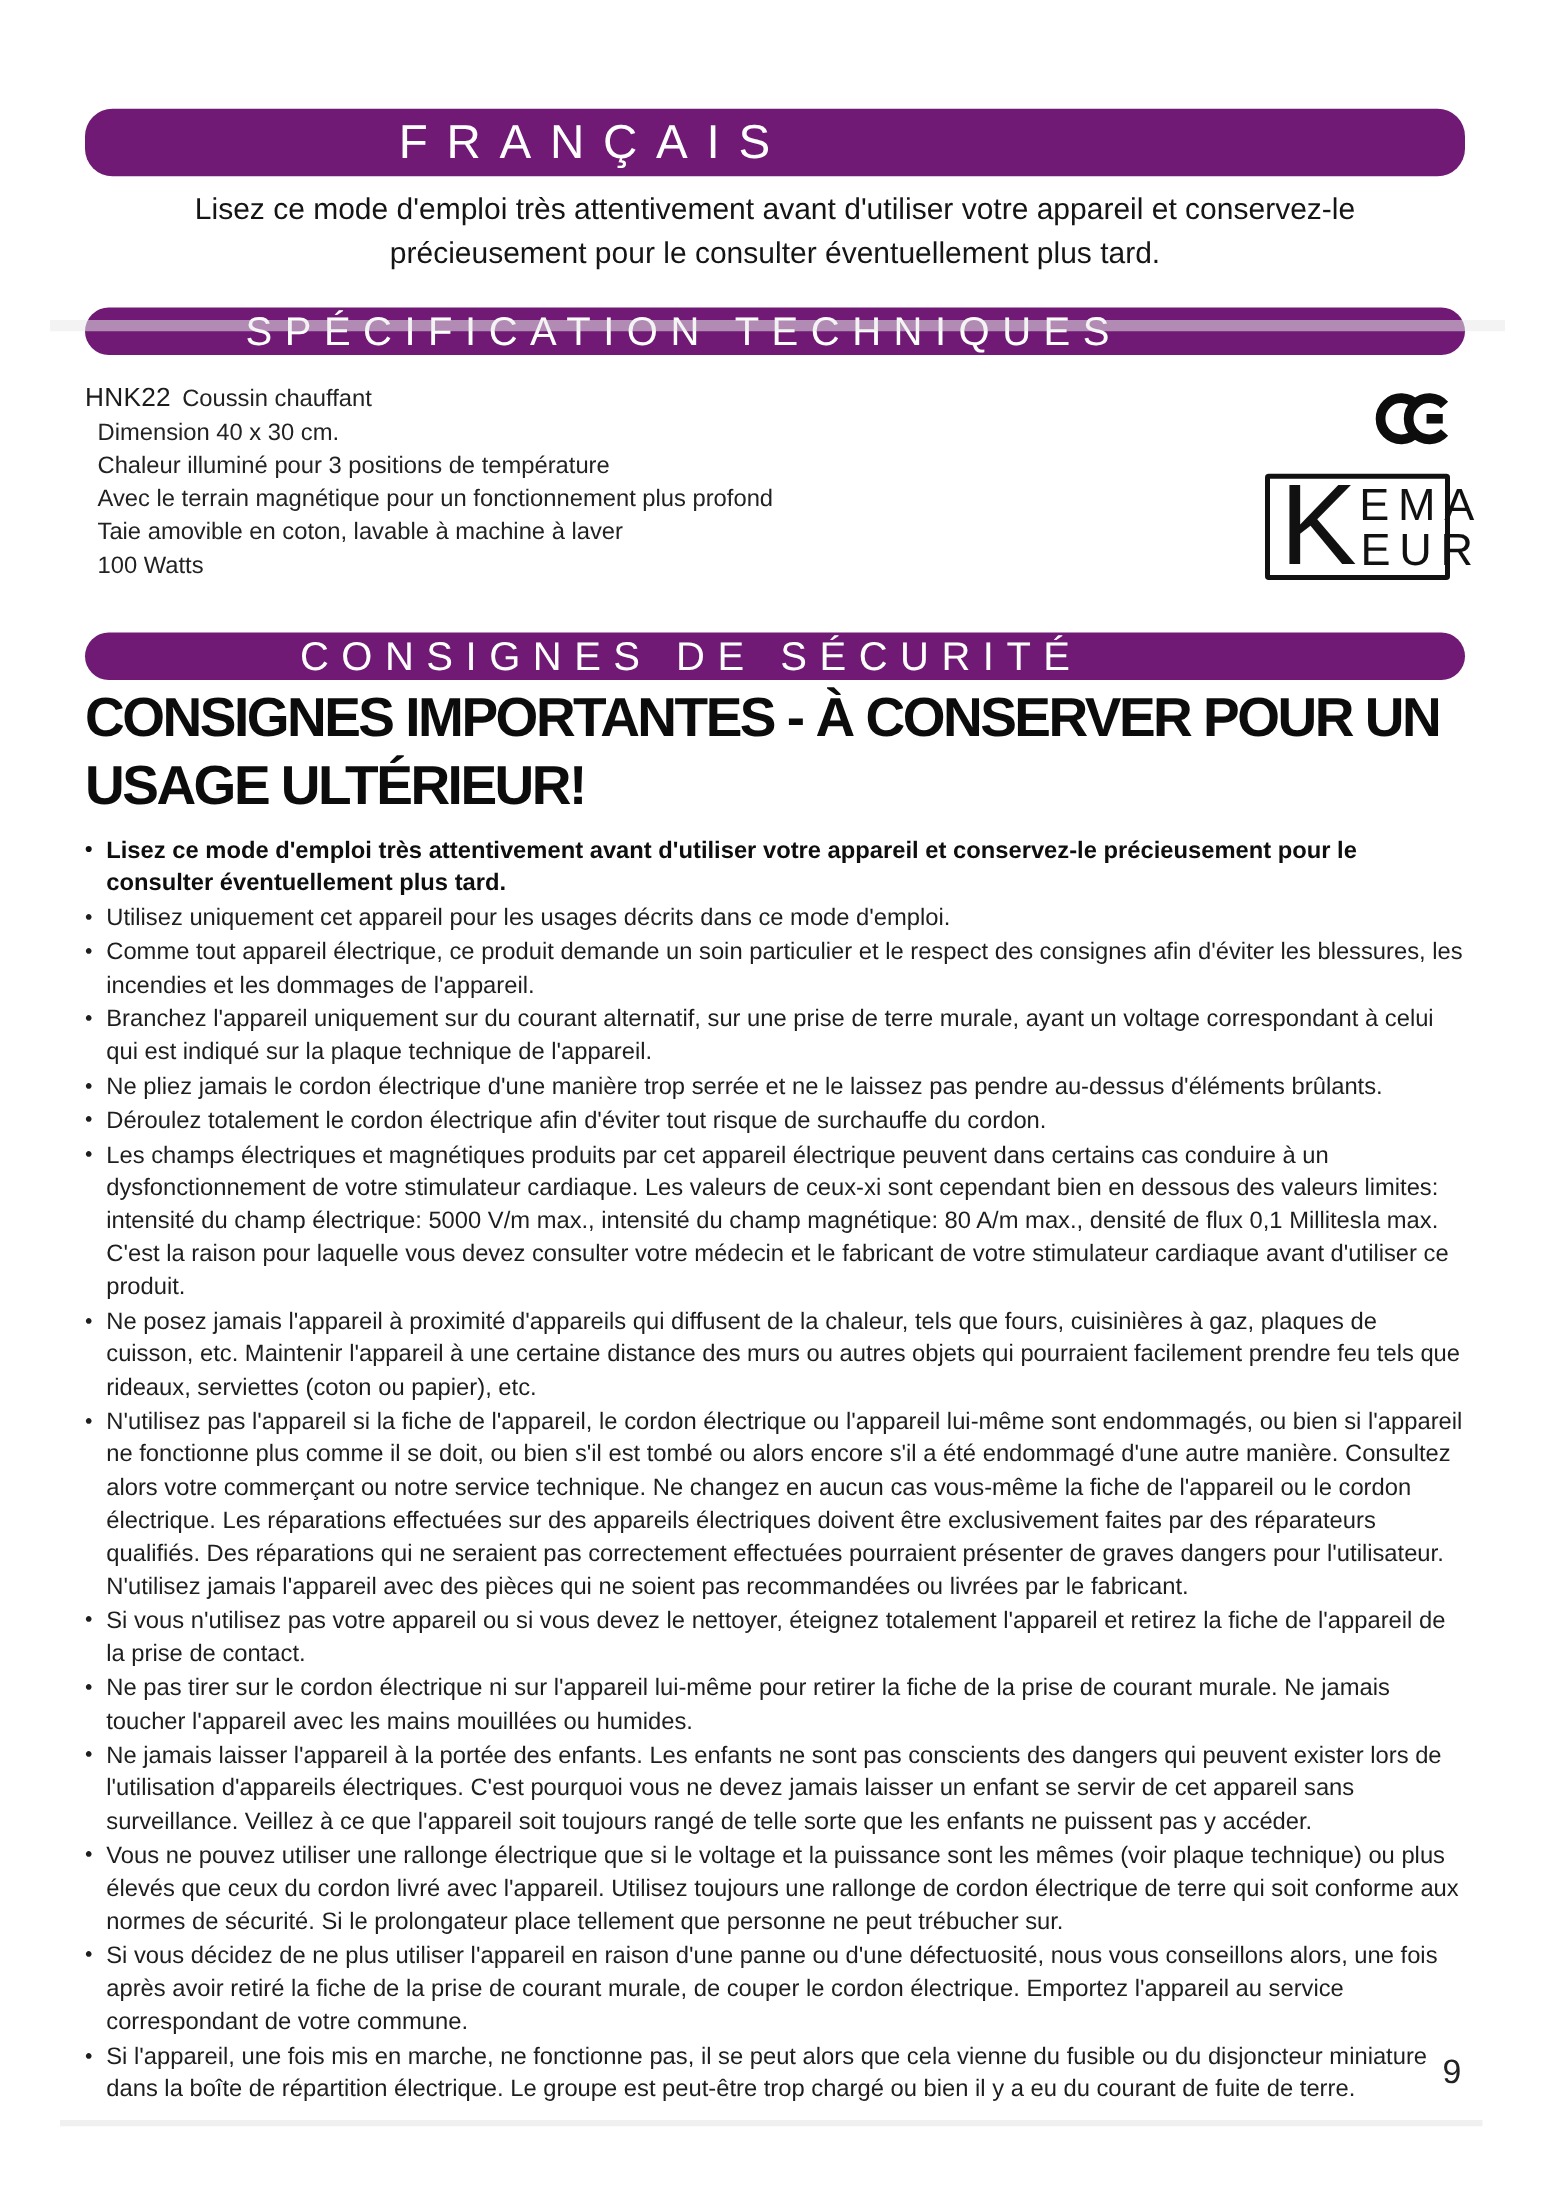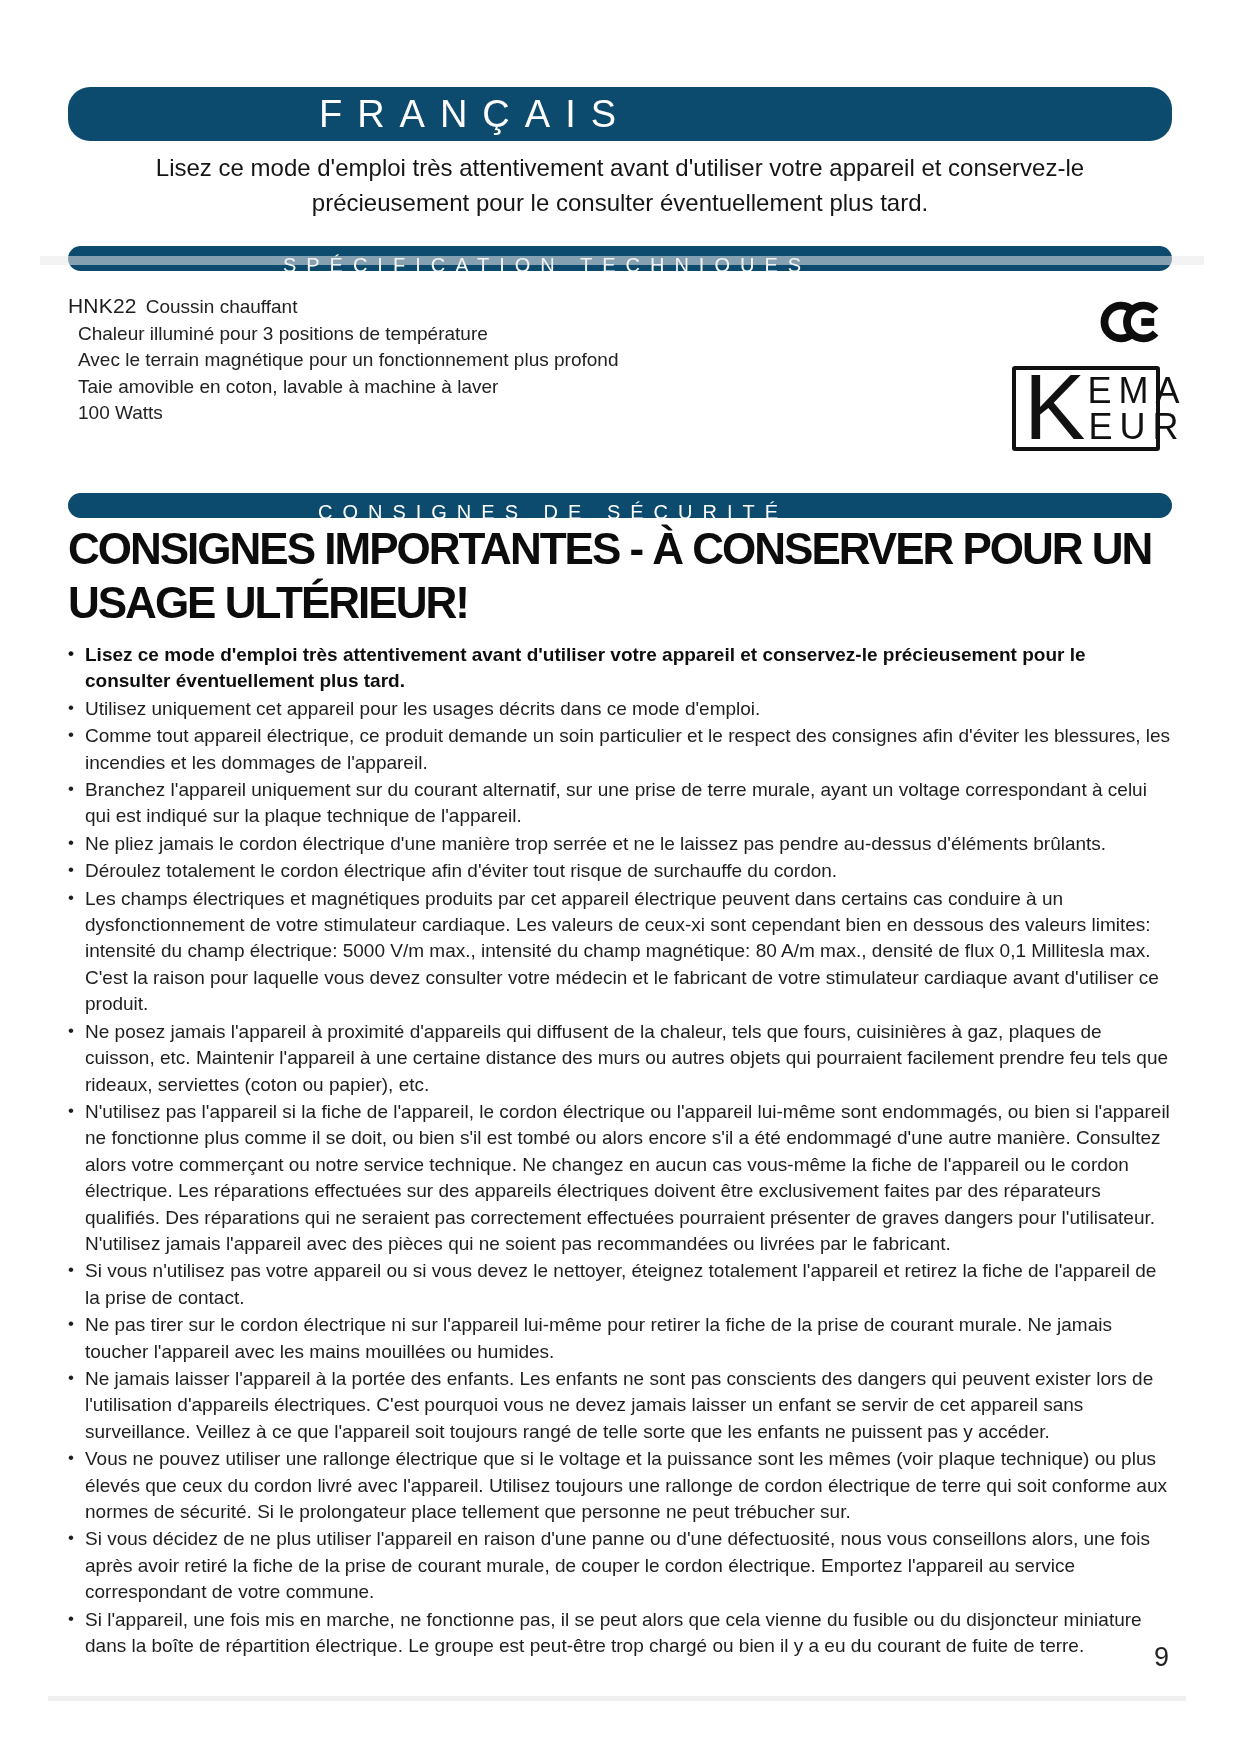--- a/index.html
+++ b/index.html
@@ -3,29 +3,29 @@
 <meta charset="utf-8">
 <style>
   html,body{margin:0;padding:0;}
   body{
     width:1241px;height:1754px;background:#ffffff;position:relative;overflow:hidden;
     font-family:"Liberation Sans",sans-serif;color:#1c1c1c;
   }
   .content{position:absolute;left:68px;top:0;width:1104px;}
   
   .banner{
-    background:#0c4a6e;color:#ffffff;text-align:center;
+    background:#701a75;color:#ffffff;text-align:center;
     font-family:"Liberation Sans",sans-serif;font-weight:400;border-radius:22px;
   }
   .banner-lang{
     margin-top:87px;height:54px;line-height:55px;
     font-size:38px;letter-spacing:15px;padding-right:290px;box-sizing:border-box;
   }
   .banner-sub{
-    height:25px;line-height:39px;font-size:20px;letter-spacing:10px;
+    height:38px;line-height:39px;font-size:32px;letter-spacing:10px;
     box-sizing:border-box;
   }
   .banner-spec{margin-top:26px;padding-right:146px;}
   .banner-safety{margin-top:14px;padding-right:134px;}
   
   .intro{margin-top:9px;text-align:center;font-size:24px;line-height:35px;color:#151515;}
   
   .specs{position:relative;margin-top:22px;min-height:186px;}
   .spec-model-line{font-size:19.5px;line-height:26.5px;}
   .spec-model{font-weight:normal;font-size:21px;letter-spacing:0.2px;}
@@ -73,20 +73,21 @@
 
   <div class="banner banner-sub banner-spec">
     <span>SPÉCIFICATION TECHNIQUES</span>
   </div>
 
   <section class="specs">
     <div class="spec-model-line">
       <span class="spec-model">HNK22</span><span class="spec-desc">Coussin chauffant</span>
     </div>
     <div class="spec-items">
+      <div>Dimension 40 x 30 cm.</div>
       <div>Chaleur illuminé pour 3 positions de température</div>
       <div>Avec le terrain magnétique pour un fonctionnement plus profond</div>
       <div>Taie amovible en coton, lavable à machine à laver</div>
       <div>100 Watts</div>
     </div>
 
     <div class="ce-mark">
       <svg width="64" height="54" viewBox="0 0 74 52" xmlns="http://www.w3.org/2000/svg">
         <path d="M40.6 13.3 A19 19 0 1 0 40.6 38.7" fill="none" stroke="#0d0d0d" stroke-width="9"></path>
         <path d="M66.6 13.3 A19 19 0 1 0 66.6 38.7" fill="none" stroke="#0d0d0d" stroke-width="9"></path>

